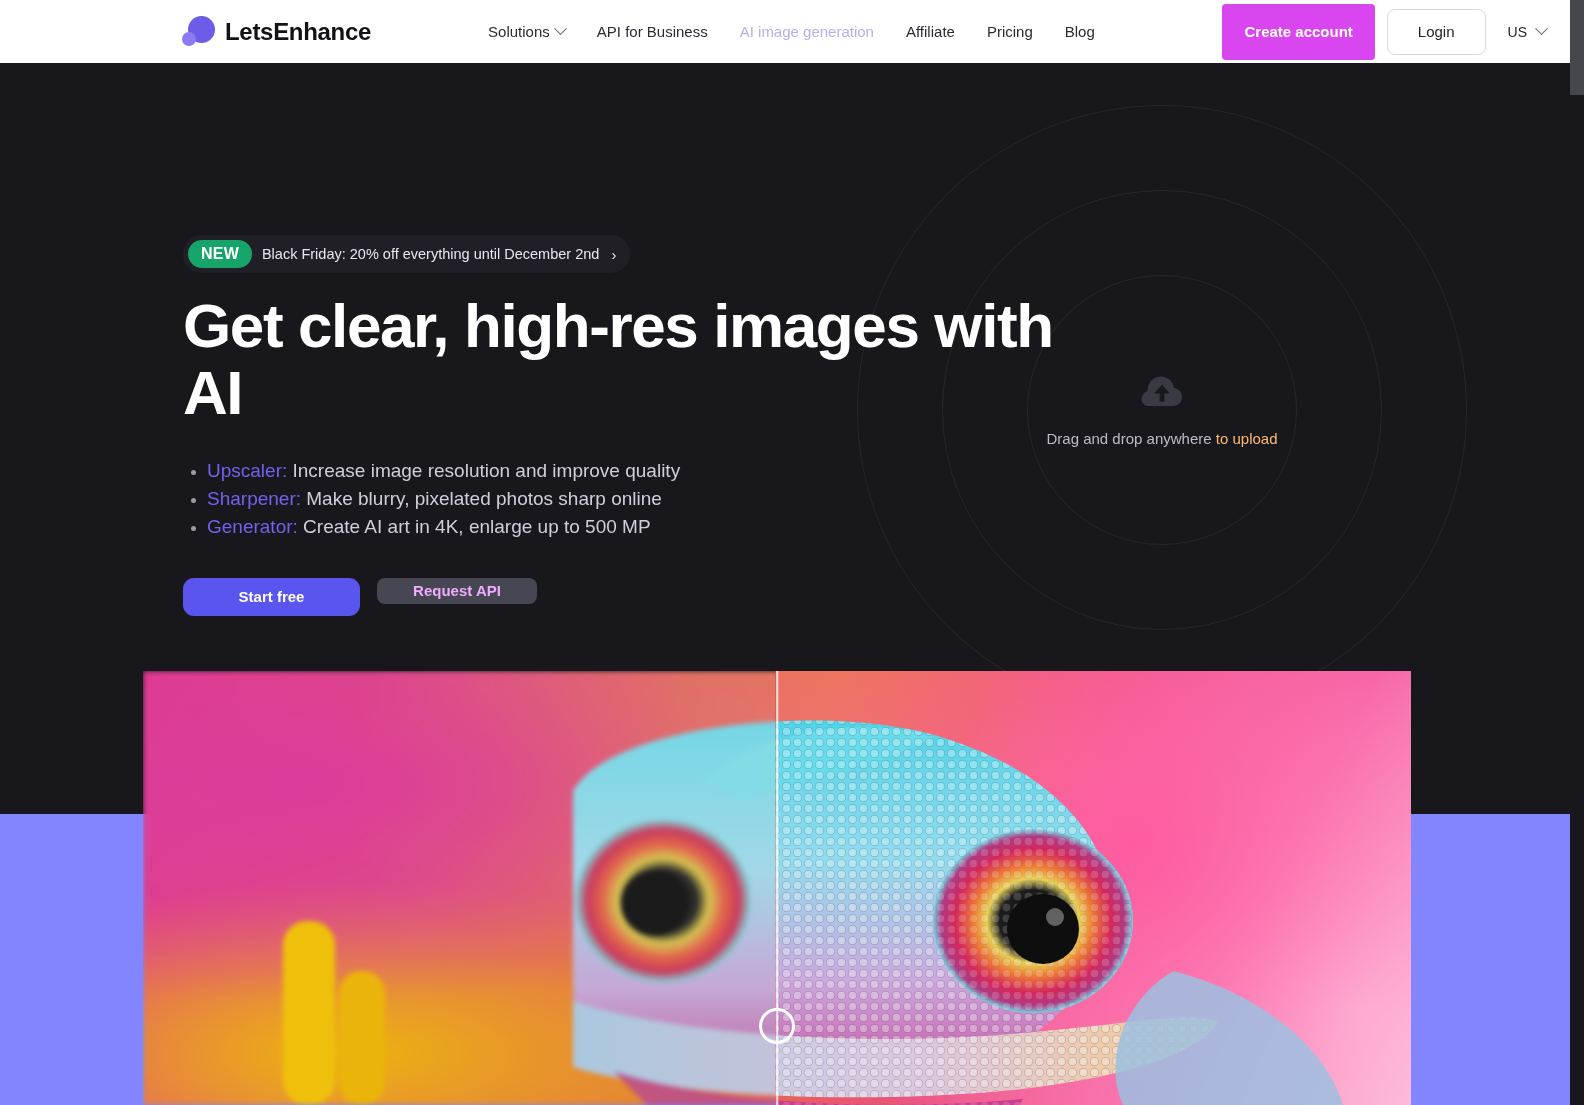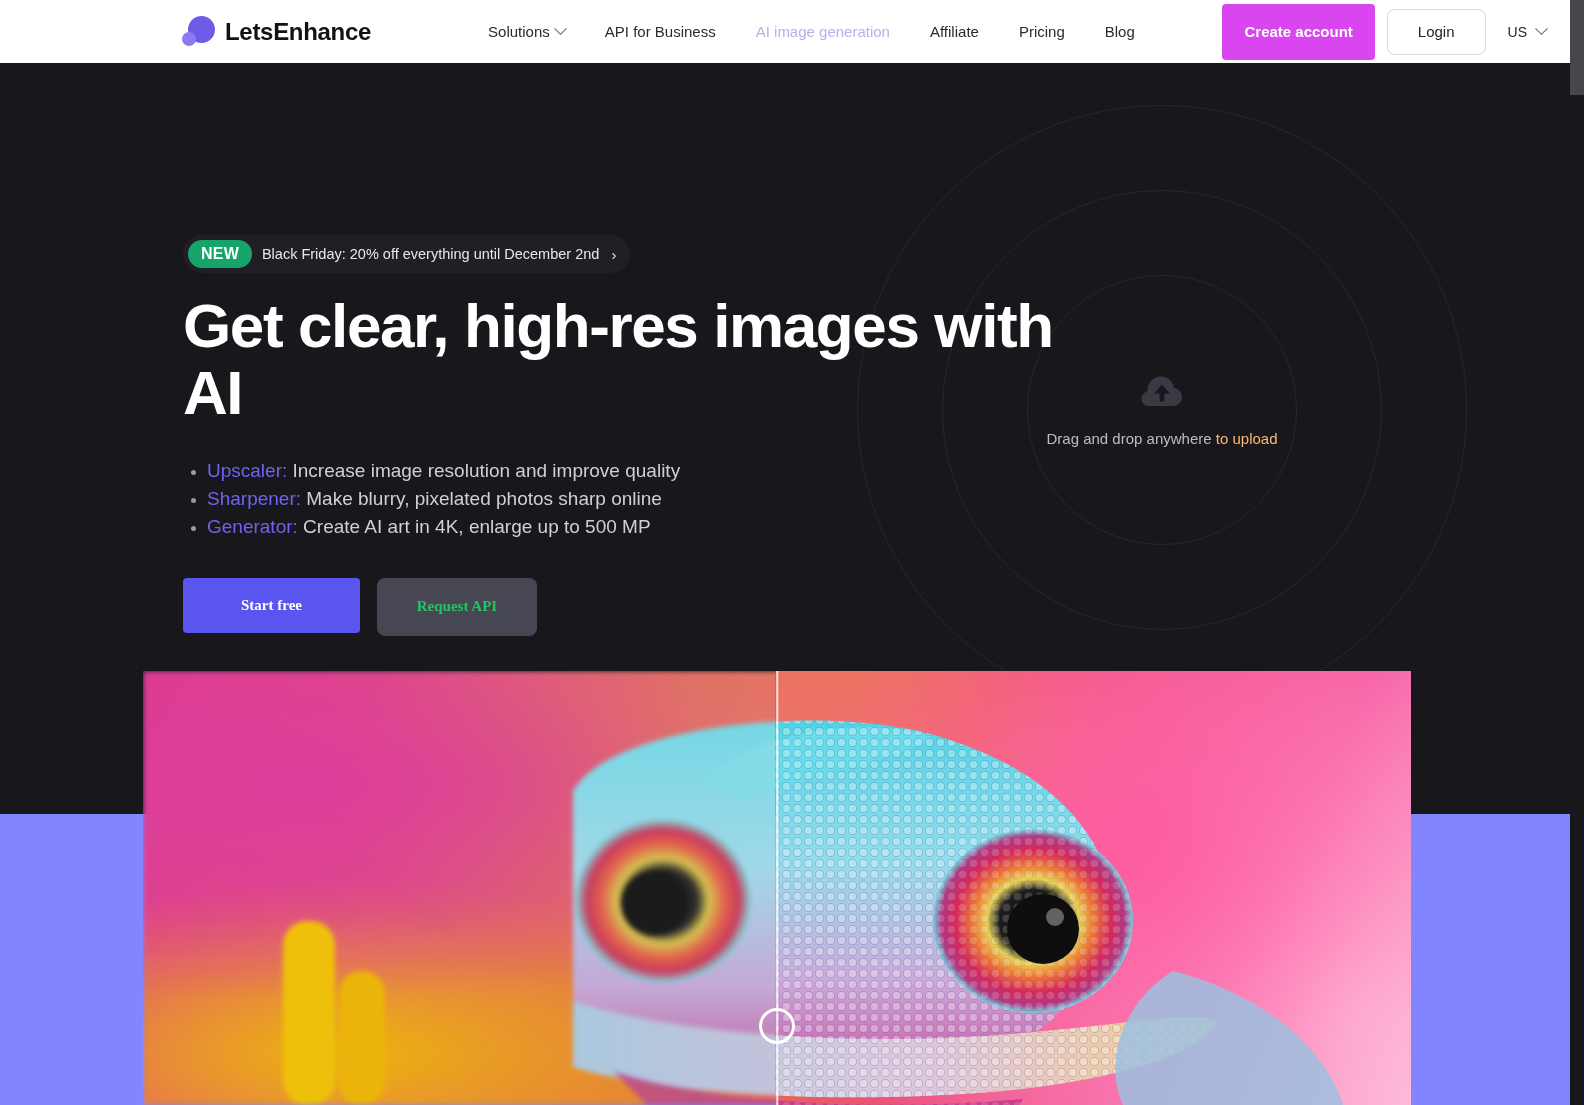--- a/index.html
+++ b/index.html
@@ -20,21 +20,21 @@
   .logo-mark .big{
     position:absolute; right:0; top:1px; width:27px; height:27px;
     border-radius:50%; background:#6c5ce7;
   }
   .logo-mark .small{
     position:absolute; left:1px; bottom:3px; width:14px; height:14px;
     border-radius:50%; background:#8a7cf0;
   }
   .logo-text{ font-size:24px; font-weight:700; color:#111116; letter-spacing:-0.3px; }
 
-  .nav{ display:flex; align-items:flex-end; gap:12px; margin-left:103px; }
+  .nav{ display:flex; align-items:flex-end; gap:4px; margin-left:103px; }
   .nav-item{
     font-size:15px; color:#2a2a33; padding:0 14px; cursor:pointer;
     display:flex; align-items:center; gap:6px; white-space:nowrap;
   }
   .nav-item.muted{ color:#b6b1e8; }
   .chev{ display:inline-block; width:9px; height:9px;
     border-right:1.6px solid #6b6b78; border-bottom:1.6px solid #6b6b78;
     transform:rotate(45deg) translate(-2px,-2px); }
 
   .header-right{ display:flex; align-items:center; margin-left:auto; margin-right:14px; gap:12px; }
@@ -104,27 +104,27 @@
   }
   .bullets li::before{
     content:""; position:absolute; left:8px; top:13px; width:5px; height:5px;
     border-radius:50%; background:#9a9aa8;
   }
   .bullets b{ color:#6f63ee; font-weight:400; }
 
   .cta-row{ margin-top:37px; display:flex; gap:17px; }
   .btn-start{
     background:#5b55f0; color:#fff; font-size:15px; font-weight:700;
-    width:177px; height:55px; border-radius:4px; border:none;
-    cursor:pointer; font-family:Liberation Serif, serif;
+    width:177px; height:38px; border-radius:11px; border:none;
+    cursor:pointer; font-family:Liberation Sans, sans-serif;
   }
   .btn-api{
-    background:#474754; color:#22c55e; font-size:15px; font-weight:700;
-    width:160px; height:58px; border-radius:8px; border:none;
-    cursor:pointer; font-family:Liberation Serif, serif;
+    background:#474754; color:#f0abfc; font-size:15px; font-weight:700;
+    width:160px; height:26px; border-radius:8px; border:none;
+    cursor:pointer; font-family:Liberation Sans, sans-serif;
   }
 
   
   .purple-band{
     position:absolute; left:0; top:814px; width:1570px; height:291px;
     background:#8285fd;
   }
 
   
   .compare{

